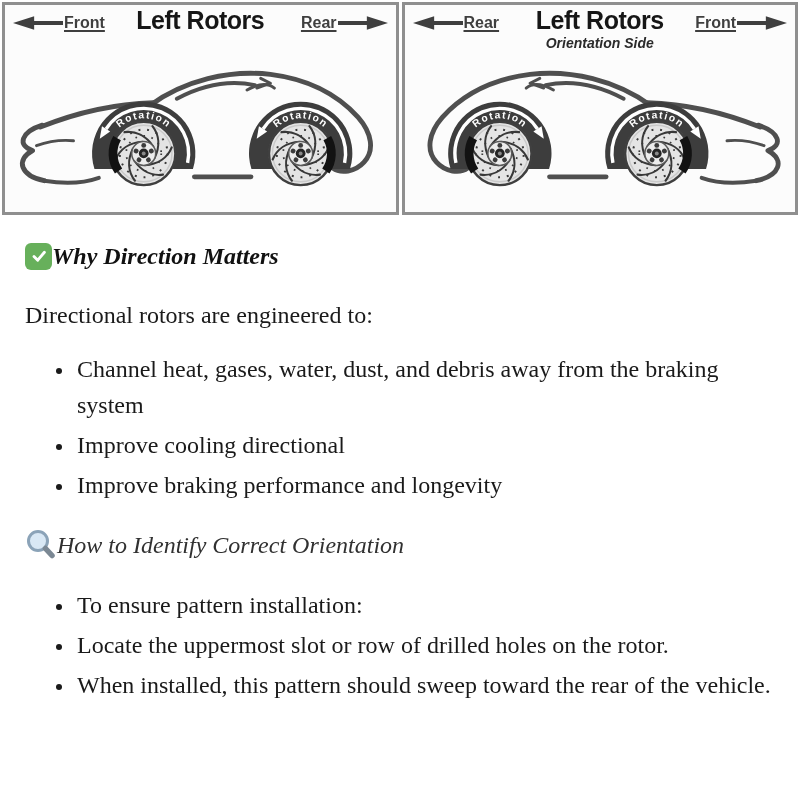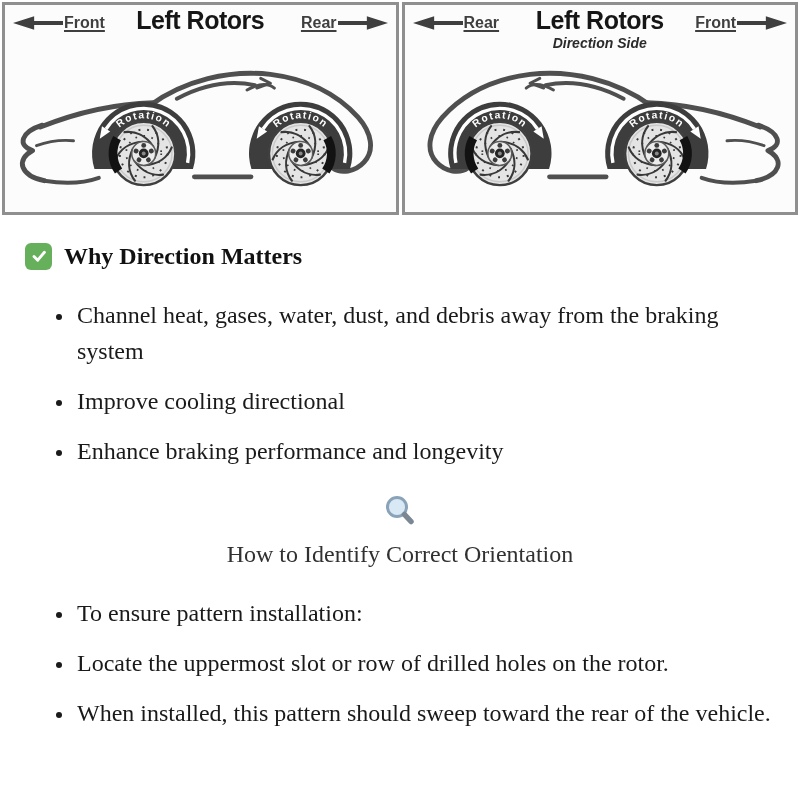--- a/index.html
+++ b/index.html
@@ -16,26 +16,26 @@
   .dir .dir-text{text-decoration:underline;text-decoration-thickness:2px;text-underline-offset:2px;}
   .titles{text-align:center;padding-top:3px;line-height:1;}
   .panel-title{font-weight:700;font-size:25px;letter-spacing:-0.5px;color:#161616;}
   .panel-subtitle{font-weight:700;font-style:italic;font-size:14px;color:#2b2b2b;margin-top:3px;}
   .car-svg{display:block;width:100%;height:156px;}
   .rot-label{font:700 10.5px "Liberation Sans",sans-serif;fill:#ffffff;letter-spacing:1.5px;text-anchor:middle;}
 
   
   .content{padding:0 25px;font-size:24px;line-height:36px;}
   .intro{margin:15px 0 26px 0;}
-  .section-heading{display:flex;align-items:center;gap:12px;font-size:24px;line-height:30px;margin:26px 0;}
+  .section-heading{display:flex;align-items:center;gap:0;font-size:24px;line-height:30px;margin:26px 0;font-style:italic;}
   .section-heading.bold{font-weight:700;color:#111;}
-  .section-heading.light{font-weight:400;color:#313131;flex-direction:column;}
+  .section-heading.light{font-weight:400;color:#313131;}
   .lead{margin:24px 0 18px 0;}
   ul.bullets{margin:18px 0 26px 0;padding:0 0 0 50px;max-width:700px;}
-  ul.bullets li{margin:14px 0;padding-left:2px;}
+  ul.bullets li{margin:4px 0;padding-left:2px;}
   ul.bullets li::marker{font-size:0.85em;}
 
   .check-icon{flex:0 0 auto;width:27px;height:27px;border-radius:6px;background:#67b05b;
               display:inline-flex;align-items:center;justify-content:center;}
   .magnifier-icon{flex:0 0 auto;width:32px;height:32px;display:inline-block;}
 </style>
 </head>
 <body>
 
 <div class="diagram">
@@ -130,21 +130,21 @@
   <figure class="panel">
     <div class="panel-header">
       <span class="dir dir-left">
         <svg width="50" height="16" viewBox="0 0 52 16">
           <polygon points="0,8 22,1 22,6 52,6 52,10 22,10 22,15" fill="#3f3f3f"></polygon>
         </svg>
         <span class="dir-text">Rear</span>
       </span>
       <div class="titles">
         <div class="panel-title">Left Rotors</div>
-        <div class="panel-subtitle">Direction Side</div>
+        <div class="panel-subtitle">Orientation Side</div>
       </div>
       <span class="dir dir-right">
         <span class="dir-text">Front</span>
         <svg width="50" height="16" viewBox="0 0 52 16">
           <polygon points="52,8 30,1 30,6 0,6 0,10 30,10 30,15" fill="#3f3f3f"></polygon>
         </svg>
       </span>
     </div>
 
     <svg class="car-svg" viewBox="0 0 388 160">
@@ -164,25 +164,26 @@
 
   <h2 class="section-heading bold">
     <span class="check-icon">
       <svg width="20" height="20" viewBox="0 0 24 24">
         <path d="M6 12.5 L10.5 17 L18.5 7.5" stroke="#ffffff" stroke-width="3.4" fill="none" stroke-linecap="round" stroke-linejoin="round"></path>
       </svg>
     </span>
     <span>Why Direction Matters</span>
   </h2>
 
+  <p class="lead">Directional rotors are engineered to:</p>
 
   <ul class="bullets">
       <li>Channel heat, gases, water, dust, and debris away from the braking system</li>
       <li>Improve cooling directional</li>
-      <li>Enhance braking performance and longevity</li>
+      <li>Improve braking performance and longevity</li>
     </ul>
 
   <h2 class="section-heading light">
     <span class="magnifier-icon">
       <svg width="32" height="32" viewBox="0 0 32 32">
         <circle cx="13" cy="12" r="9.5" fill="#d9e8f5" stroke="#8ba3b8" stroke-width="3"></circle>
         <line x1="20.5" y1="19.5" x2="27" y2="26.5" stroke="#7b8894" stroke-width="5.5" stroke-linecap="round"></line>
       </svg>
     </span>
     <span>How to Identify Correct Orientation</span>

